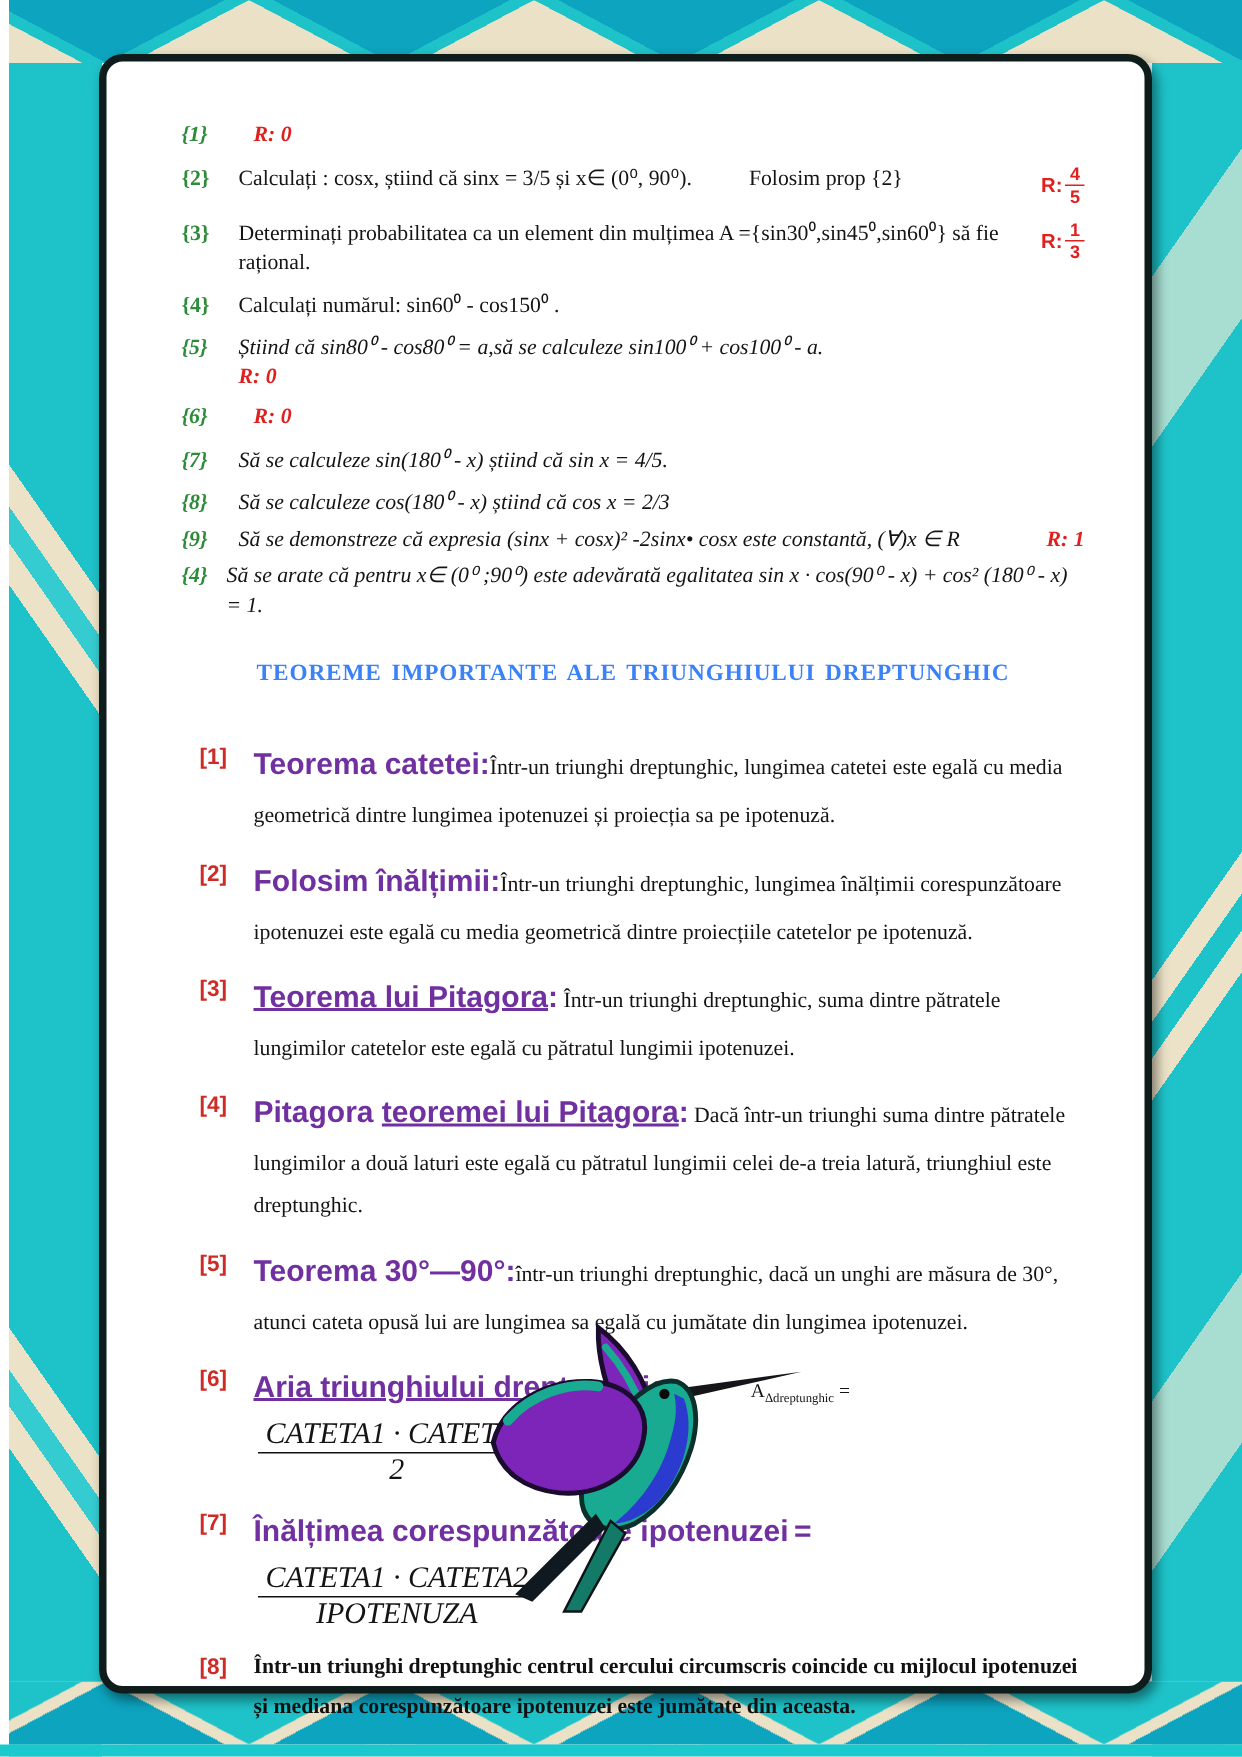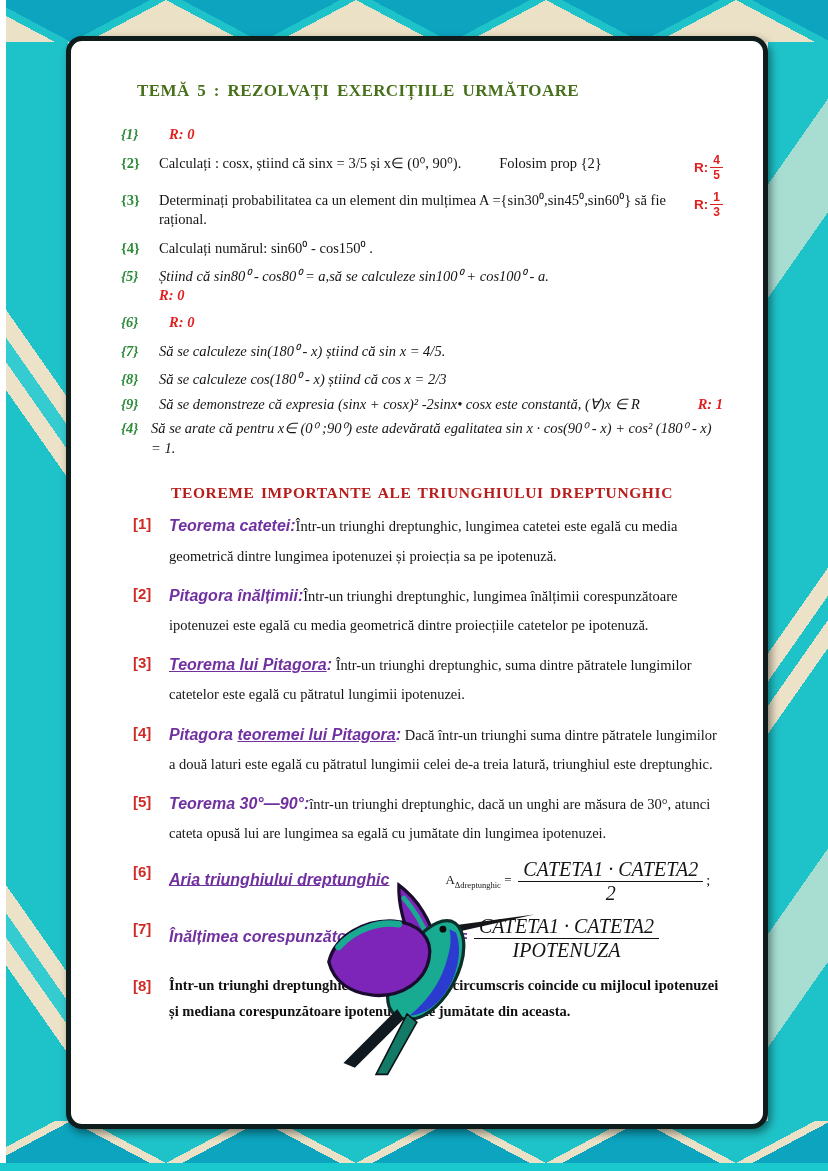--- a/index.html
+++ b/index.html
@@ -54,27 +54,27 @@
   .ex .note{margin-left:38px;text-align:center;}
   .ex .ans{flex:none;margin-left:10px;color:#e01f1f;font-weight:bold;font-style:italic;white-space:nowrap;}
   .ex.italic .txt,.ex.italic .num{font-style:italic;}
   .ans-frac{display:inline-flex;align-items:center;color:#e01f1f;font-weight:bold;font-style:normal;font-family:"Liberation Sans",sans-serif;font-size:13.5px;}
   .frac{display:inline-flex;flex-direction:column;align-items:center;line-height:1.05;margin-left:2px;font-size:12px;}
   .frac .fn{border-bottom:1.6px solid #e01f1f;padding:0 3px 1px;}
   .frac .fd{padding-top:1px;}
   .ans-line2{margin:-4px 0 9px 38px;color:#e01f1f;font-weight:bold;font-style:italic;font-size:14.5px;}
   
   .th-heading{
-    text-align:center;margin:26px 0 8px 0;color:#b91c1c;font-weight:bold;
+    text-align:center;margin:26px 0 33px 0;color:#3b82f6;font-weight:bold;
     font-size:15.5px;letter-spacing:.6px;word-spacing:2px;
   }
   .th{display:flex;align-items:flex-start;margin:0 0 10px 12px;font-size:14.5px;line-height:1.95;}
   .th .num{flex:none;width:36px;color:#cf2b26;font-weight:bold;font-family:"Liberation Sans",sans-serif;font-size:15px;line-height:1.85;}
   .th .body{flex:1;}
-  .th .ttl{font-family:"Liberation Sans",sans-serif;font-weight:bold;color:#7030a0;font-size:16px;font-style:italic;}
+  .th .ttl{font-family:"Liberation Sans",sans-serif;font-weight:bold;color:#7030a0;font-size:20px;}
   .th .u{text-decoration:underline;}
   .th .bold-black{font-weight:bold;color:#111;}
   .mathA{font-size:13px;margin-left:56px;}
   .mathA sub{font-size:8.5px;}
   .mfrac{display:inline-flex;flex-direction:column;align-items:center;line-height:1.15;font-style:italic;font-size:20px;vertical-align:middle;margin:0 3px;}
   .mfrac .fn{border-bottom:1.6px solid #111;padding:0 5px 0;}
   .mfrac .fd{padding-top:0;}
   
   .bird{position:absolute;left:226px;top:836px;width:256px;height:212px;}
 </style>
@@ -83,21 +83,20 @@
 
 <div class="band band-left"></div>
 <div class="band band-right"></div>
 <div class="band band-top"></div>
 <div class="band band-bottom"></div>
 <div class="band band-bottom-edge"></div>
 
 <div class="page">
   <div class="content">
 
-    <h1 class="doc-title">TEMĂ 5 :  REZOLVAȚI EXERCIȚIILE URMĂTOARE</h1>
 
     <div class="ex italic">
       <span class="num">{1}</span>
       <span class="ans">R: 0</span>
     </div>
 
     <div class="ex">
       <span class="num">{2}</span>
       <span class="txt"><span>Calculați : cosx, știind că sinx = 3/5 și x∈ (0⁰, 90⁰).</span><span class="note">Folosim prop {2}</span></span>
       <span class="ans-frac">
@@ -160,21 +159,21 @@
 
     <div class="th-heading">TEOREME IMPORTANTE ALE TRIUNGHIULUI DREPTUNGHIC</div>
 
     <div class="th">
       <span class="num">[1]</span>
       <span class="body"><span class="ttl">Teorema catetei:</span><span>Într-un triunghi dreptunghic, lungimea catetei este egală cu media  geometrică dintre lungimea ipotenuzei și proiecția sa pe ipotenuză.</span></span>
     </div>
 
     <div class="th">
       <span class="num">[2]</span>
-      <span class="body"><span class="ttl">Pitagora înălțimii:</span><span>Într-un triunghi dreptunghic, lungimea înălțimii corespunzătoare  ipotenuzei este egală cu media geometrică dintre proiecțiile catetelor pe ipotenuză.</span></span>
+      <span class="body"><span class="ttl">Folosim înălțimii:</span><span>Într-un triunghi dreptunghic, lungimea înălțimii corespunzătoare  ipotenuzei este egală cu media geometrică dintre proiecțiile catetelor pe ipotenuză.</span></span>
     </div>
 
     <div class="th">
       <span class="num">[3]</span>
       <span class="body"><span class="ttl u">Teorema lui Pitagora</span><span class="ttl">:</span> <span>Într-un triunghi dreptunghic,  suma dintre pătratele lungimilor catetelor este egală cu pătratul  lungimii ipotenuzei.</span></span>
     </div>
 
     <div class="th">
       <span class="num">[4]</span>
       <span class="body"><span class="ttl">Pitagora </span><span class="ttl u">teoremei lui Pitagora</span><span class="ttl">:</span> <span>Dacă într-un triunghi suma dintre pătratele lungimilor a două laturi este egală cu pătratul lungimii celei de-a treia latură, triunghiul este dreptunghic.</span></span>

